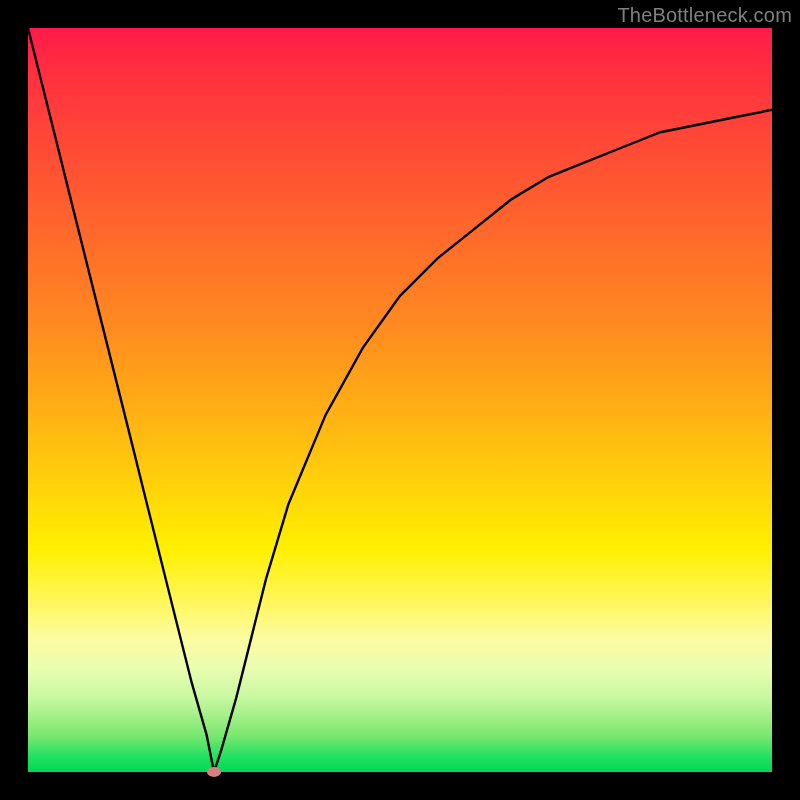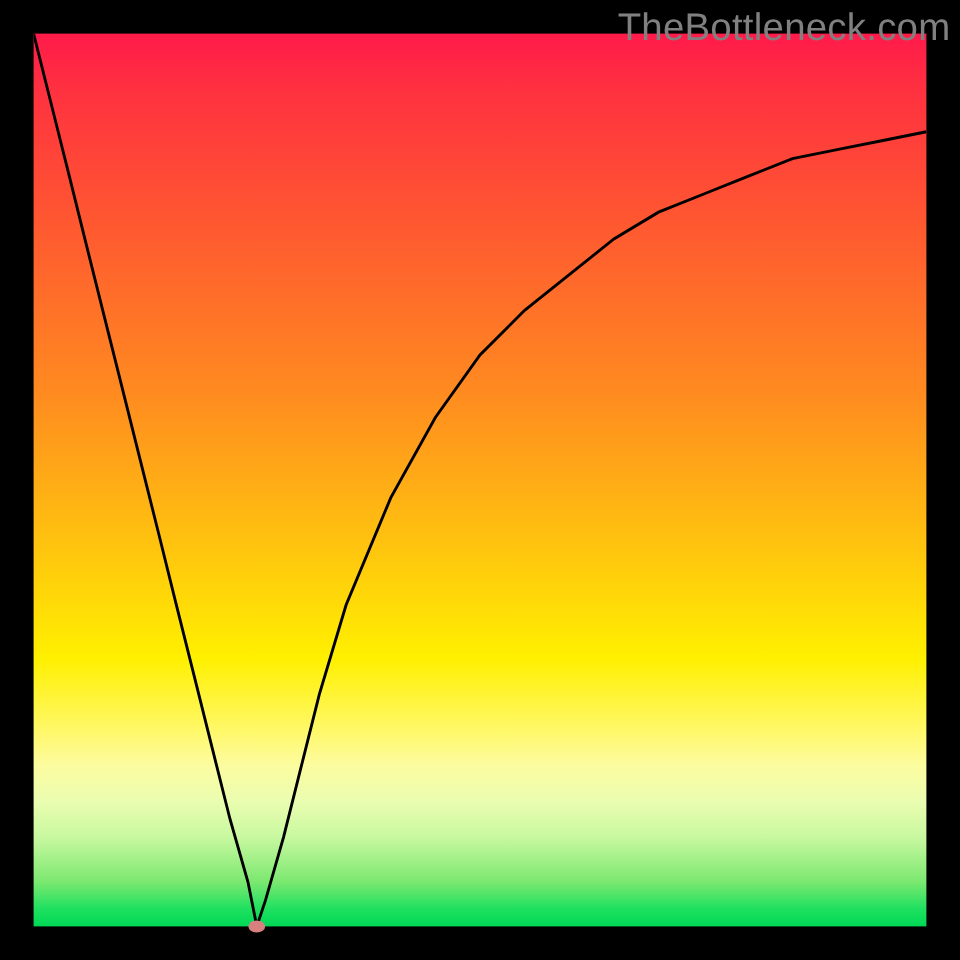--- a/index.html
+++ b/index.html
@@ -55,21 +55,21 @@
     height: 10px;
     background: #d88080;
     border-radius: 50% / 50%;
     transform: translate(-50%, -50%);
   }
   .watermark {
     position: absolute;
     top: 4px;
     right: 8px;
     color: #808080;
-    font-size: 32px;
+    font-size: 20px;
     font-weight: 400;
     letter-spacing: 0.2px;
   }
 </style>
 </head>
 <body>
 
 <div class="frame">
   <div class="plot">
     <svg class="curve" viewBox="0 0 744 744" preserveAspectRatio="none">

